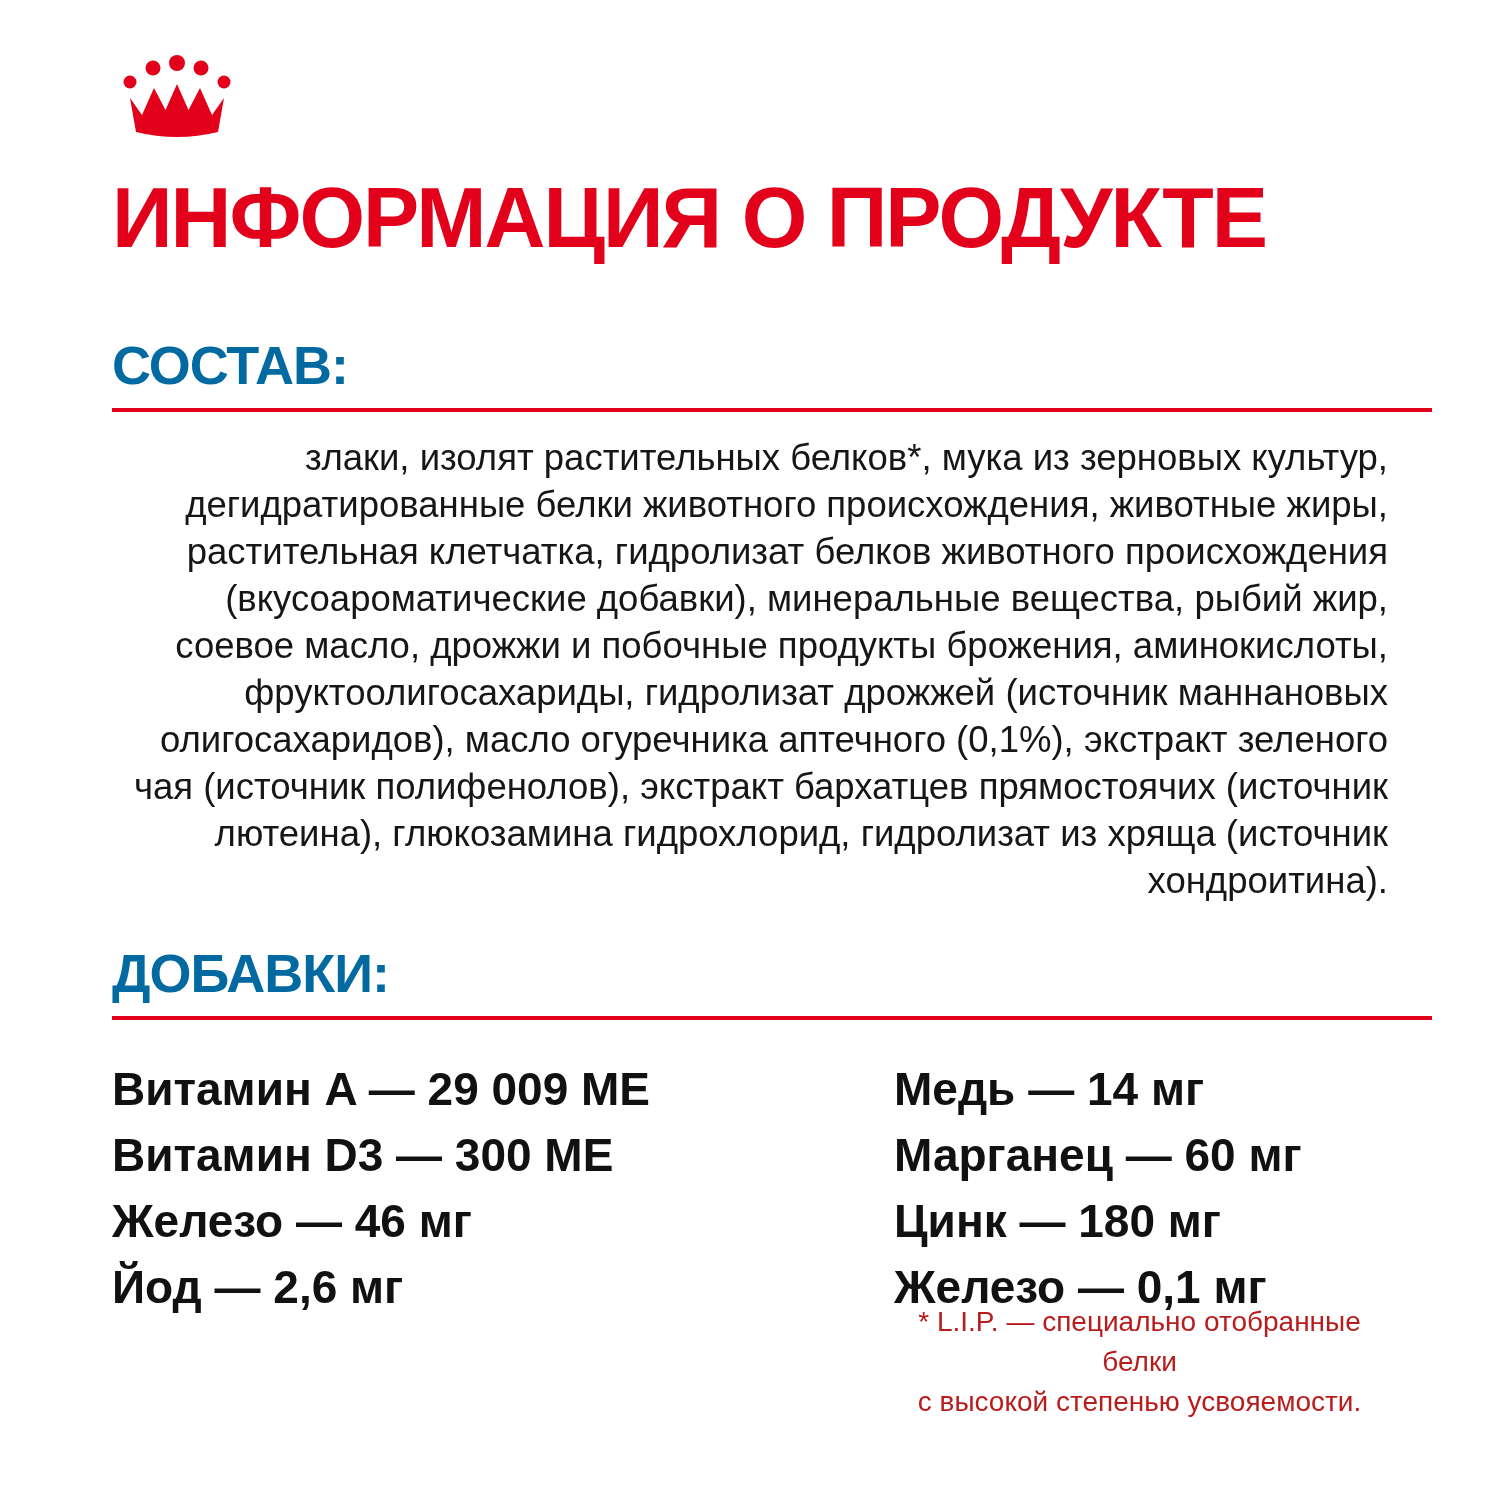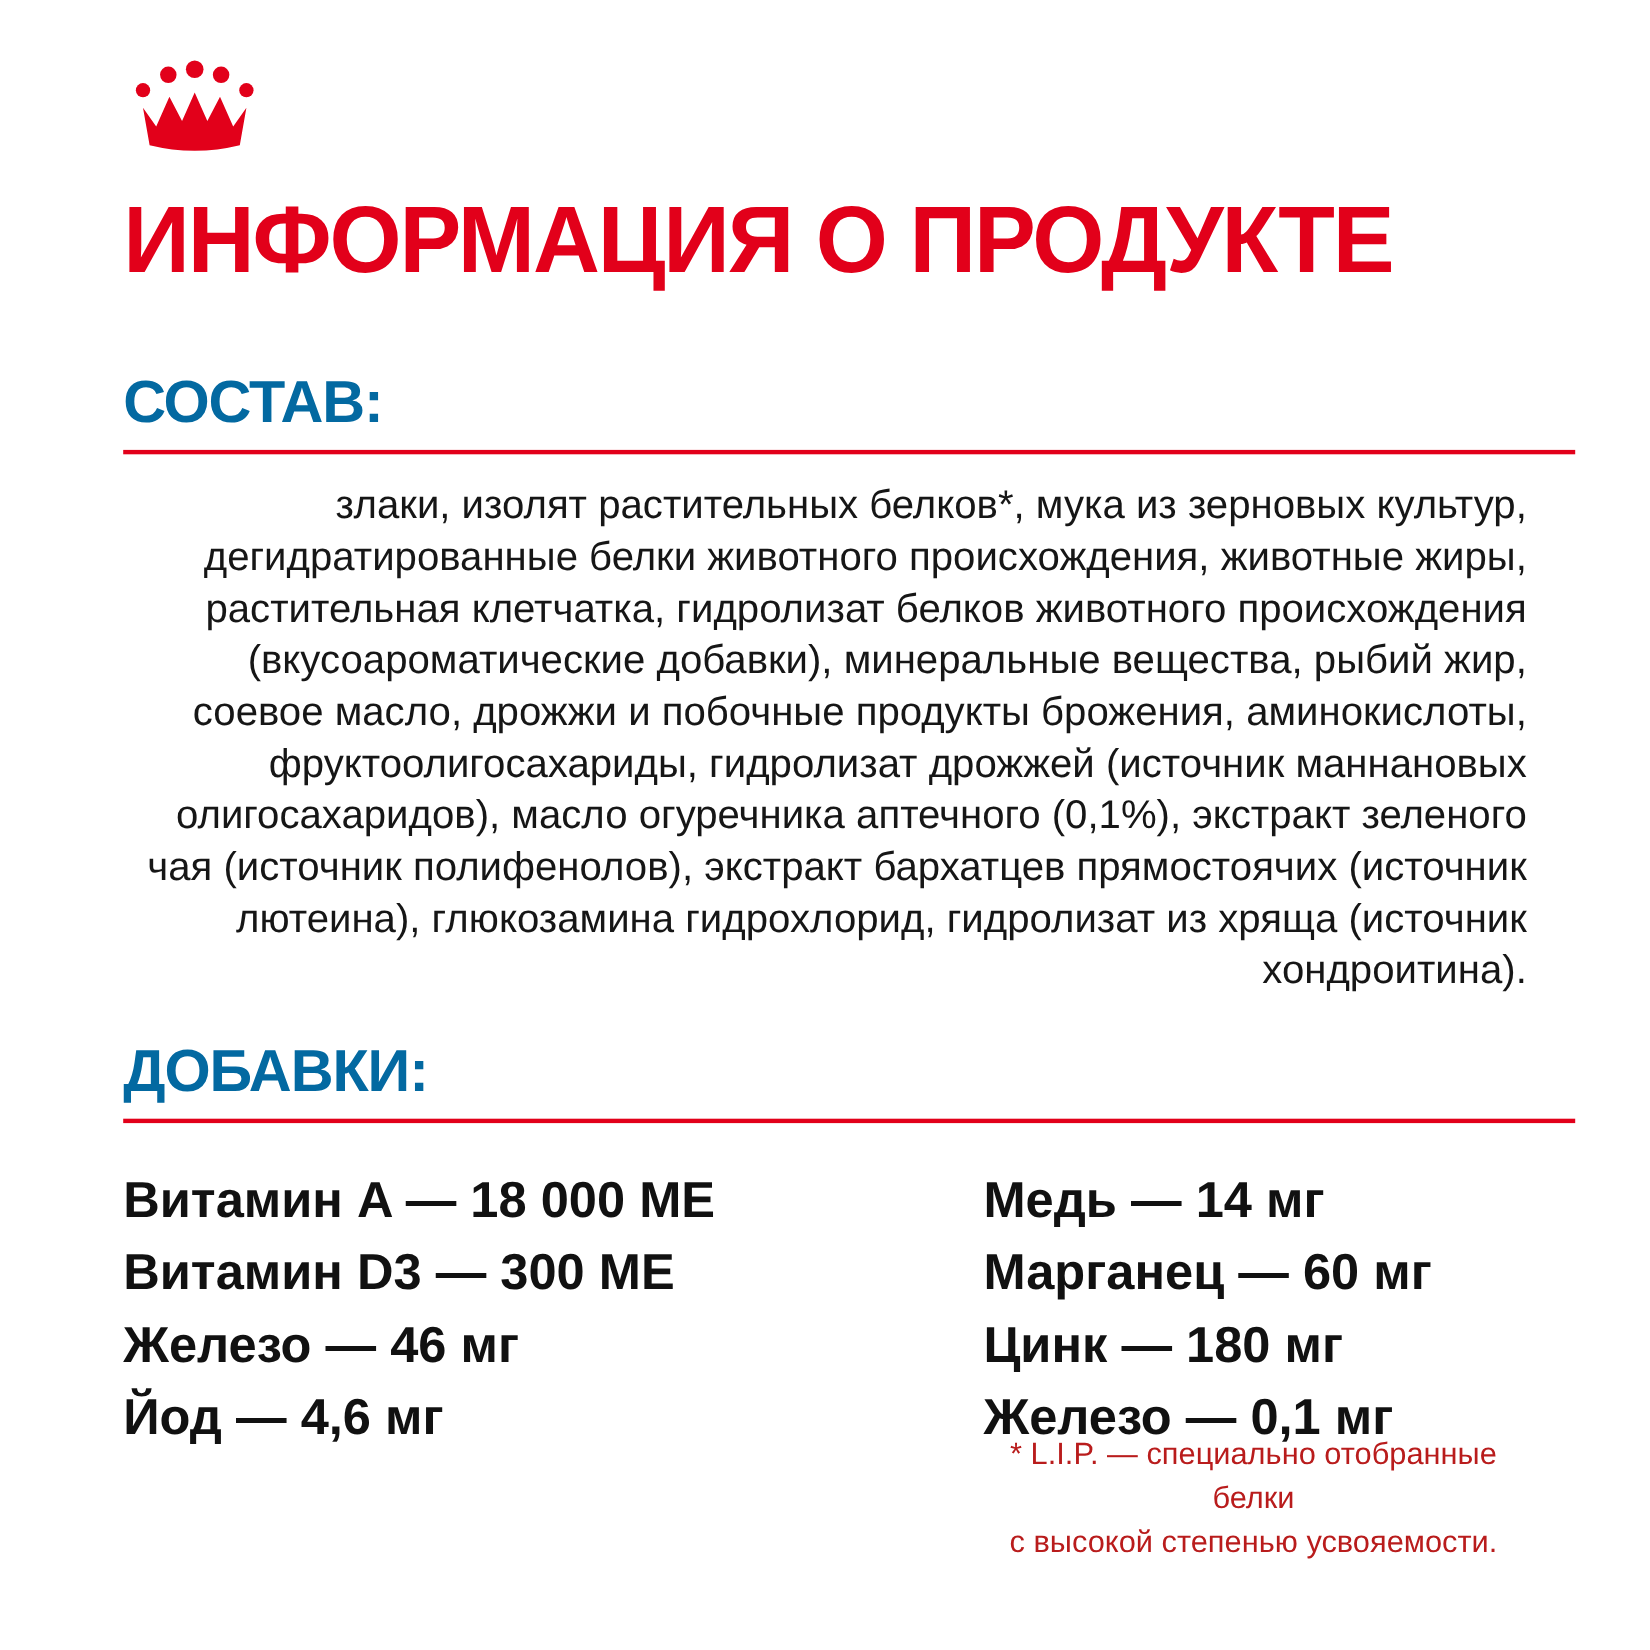--- a/index.html
+++ b/index.html
@@ -105,24 +105,24 @@
   <div class="section-heading heading-composition">СОСТАВ:</div>
   <hr class="red-rule">
 
   <div class="composition-body">злаки, изолят растительных белков*, мука из зерновых культур, дегидратированные белки животного происхождения, животные жиры, растительная клетчатка, гидролизат белков животного происхождения (вкусоароматические добавки), минеральные вещества, рыбий жир, соевое масло, дрожжи и побочные продукты брожения, аминокислоты, фруктоолигосахариды, гидролизат дрожжей (источник маннановых олигосахаридов), масло огуречника аптечного (0,1%), экстракт зеленого чая (источник полифенолов), экстракт бархатцев прямостоячих (источник лютеина), глюкозамина гидрохлорид, гидролизат из хряща (источник хондроитина).</div>
 
   <div class="section-heading heading-additives">ДОБАВКИ:</div>
   <hr class="red-rule">
 
   <div class="additives-grid">
     <div class="additives-col">
-      <div class="additive-item">Витамин A — 18 000 МЕ</div>
+      <div class="additive-item">Витамин A — 29 009 МЕ</div>
       <div class="additive-item">Витамин D3 — 300 МЕ</div>
       <div class="additive-item">Железо — 46 мг</div>
-      <div class="additive-item">Йод — 4,6 мг</div>
+      <div class="additive-item">Йод — 2,6 мг</div>
     </div>
     <div class="additives-col">
       <div class="additive-item">Медь — 14 мг</div>
       <div class="additive-item">Марганец — 60 мг</div>
       <div class="additive-item">Цинк — 180 мг</div>
       <div class="additive-item">Железо — 0,1 мг</div>
     </div>
   </div>
 
   <div class="footnote">

